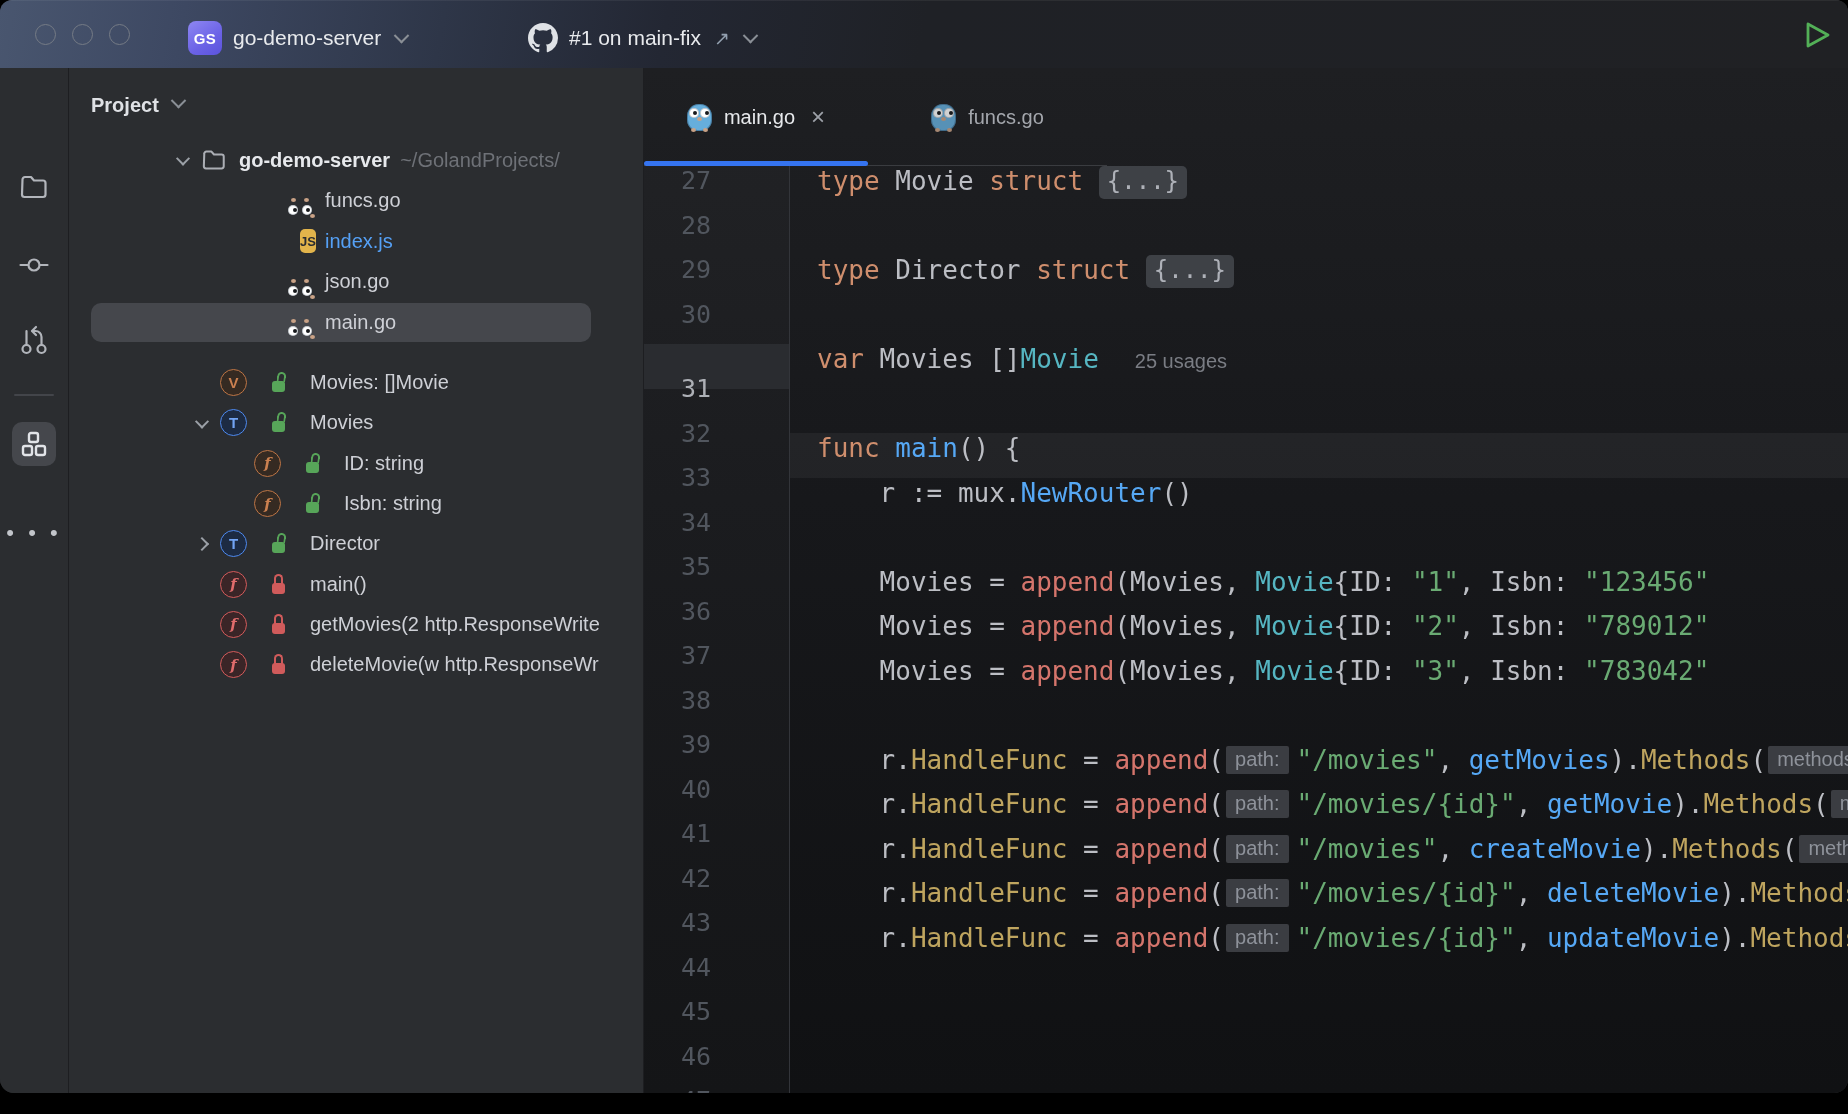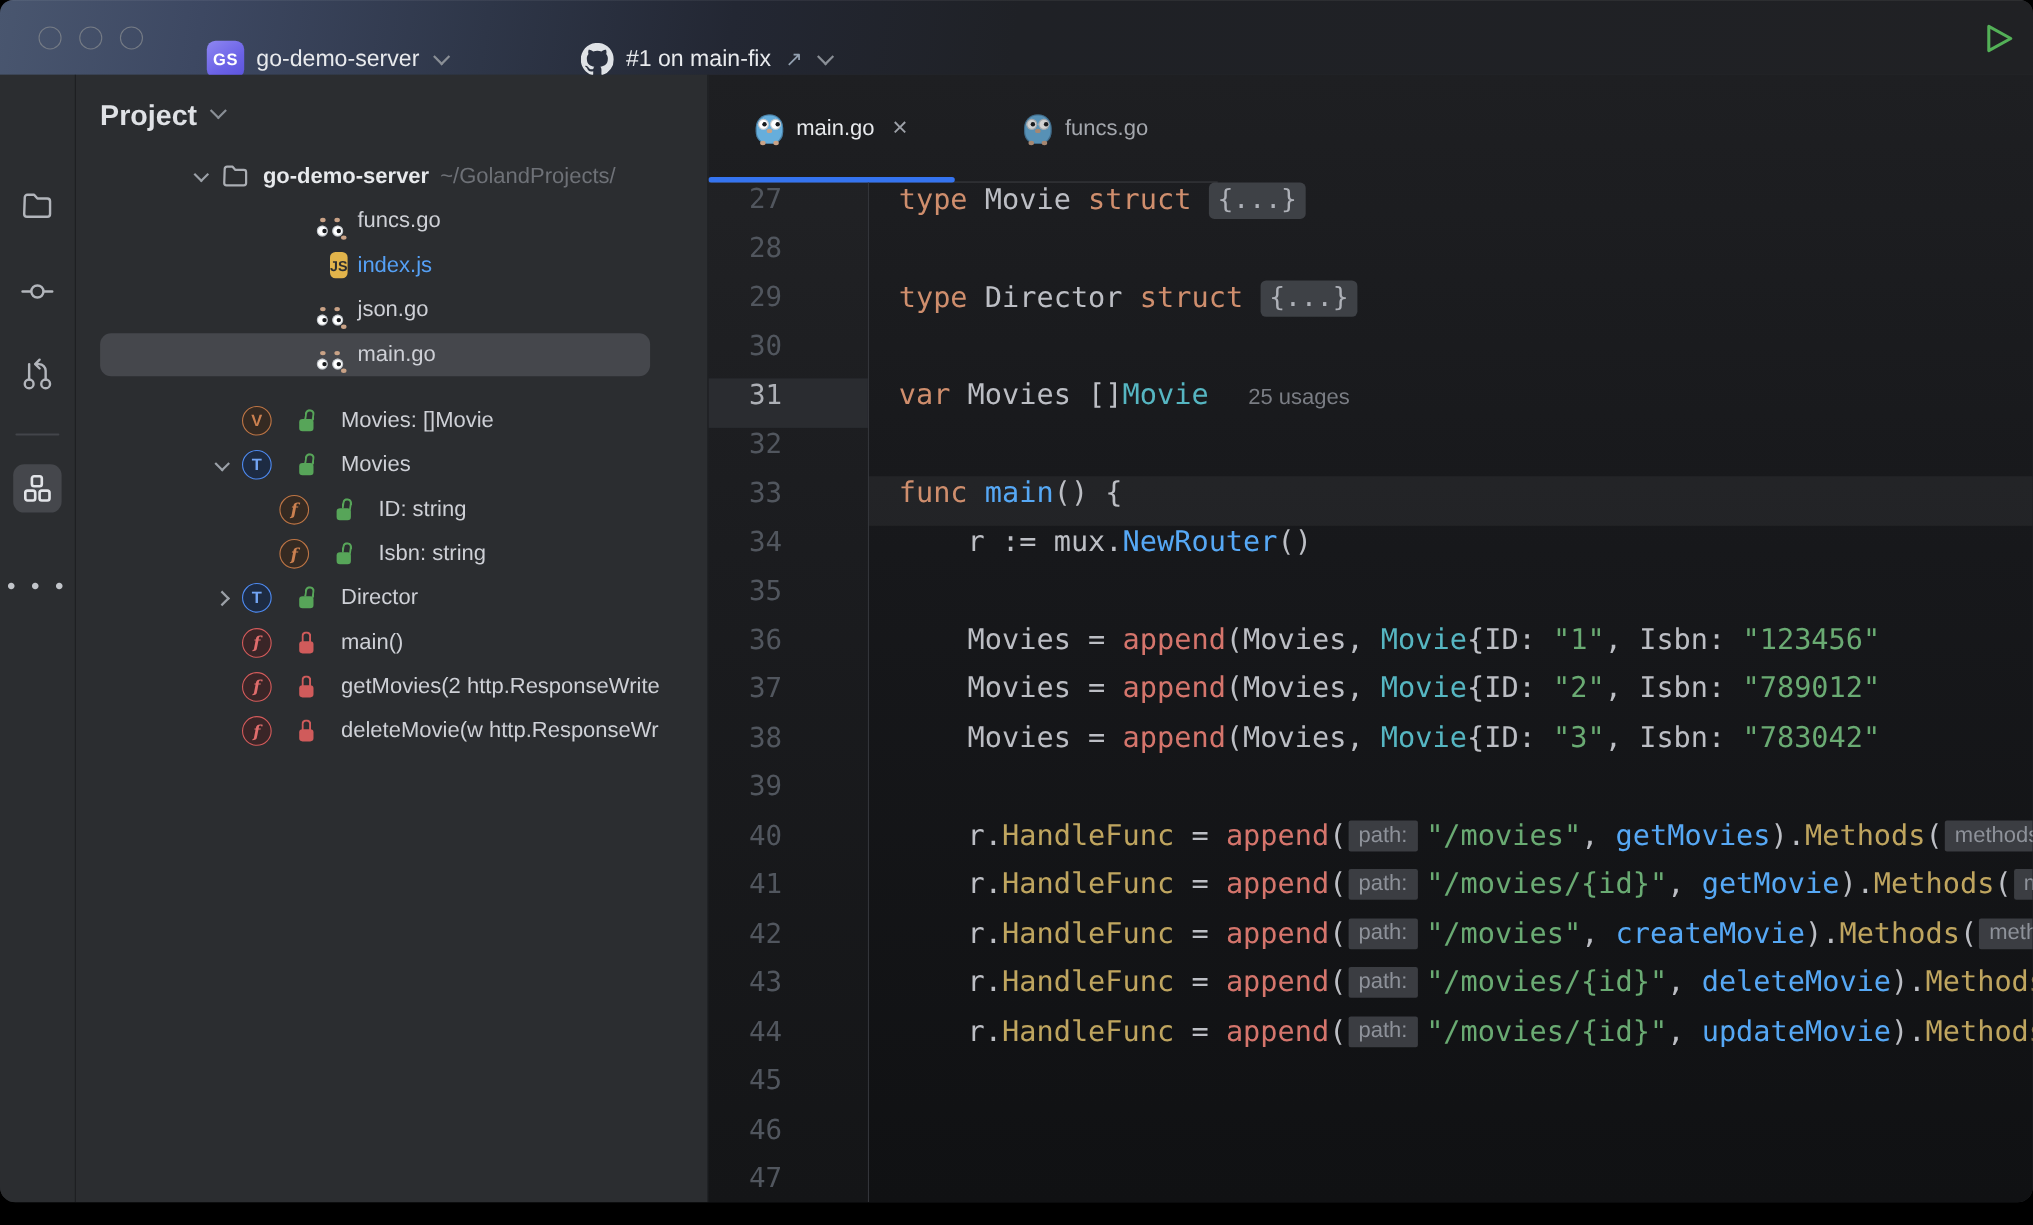--- a/index.html
+++ b/index.html
@@ -5,21 +5,21 @@
   html,body{margin:0;padding:0;background:#000;width:1848px;height:1114px;overflow:hidden;
     font-family:"Liberation Sans",sans-serif;-webkit-font-smoothing:antialiased;}
   .window{position:absolute;left:0;top:0;width:1848px;height:1093px;border-radius:12px 12px 14px 14px;
     overflow:hidden;background:#2B2D30;}
   
   .titlebar{position:absolute;left:0;top:0;right:0;height:68px;
     background:linear-gradient(100deg,#49566f 0%,#3d4862 10%,#2e3648 24%,#232733 36%,#1f2126 50%,#202124 100%);
     box-shadow:inset 0 1px 0 rgba(255,255,255,.06);}
   .traffic{position:absolute;left:35px;top:24px;display:flex;gap:16px;}
   .tl{width:21px;height:21px;border-radius:50%;border:1.5px solid #757B85;box-sizing:border-box;}
-  .tbw{position:absolute;top:16px;height:76px;display:flex;align-items:center;gap:11px;color:#E8EAED;
+  .tbw{position:absolute;top:0;height:76px;display:flex;align-items:center;gap:11px;color:#E8EAED;
     font-size:21px;font-weight:500;}
   .tb-proj{left:188px;}
   .gsbadge{width:34px;height:34px;border-radius:8px;display:flex;align-items:center;justify-content:center;
     background:linear-gradient(145deg,#8E87F2 0%,#6B62E6 60%,#5B53DC 100%);
     color:#fff;font-size:15px;font-weight:bold;letter-spacing:.5px;}
   .chv{width:9px;height:9px;border-right:2.2px solid #8A8F96;border-bottom:2.2px solid #8A8F96;
     transform:rotate(45deg) translate(-2px,-2px);margin-left:4px;}
   .tb-vcs{left:528px;}
   .ext-arrow{color:#93A0B0;font-size:19px;margin-left:2px;}
   .tb-run{right:84px;}
@@ -42,21 +42,21 @@
   
   .main{position:absolute;top:68px;left:0;right:0;bottom:0;display:flex;}
   .activity{width:68px;background:#2B2D30;border-right:1px solid #1D1E21;position:relative;flex:none;}
   .act-ic{position:absolute;left:50%;transform:translateX(-50%);color:#B2B5BB;}
   .act-btn{position:absolute;left:12px;top:354px;width:44px;height:44px;border-radius:10px;background:#45474C;
     display:flex;align-items:center;justify-content:center;color:#D5D7DB;}
   .act-div{position:absolute;left:14px;top:326px;width:40px;height:2px;background:#43454A;border-radius:1px;}
   .dots{position:absolute;left:0;right:0;top:452px;text-align:center;color:#C2C5CA;font-size:22px;letter-spacing:4px;}
   .side{width:574px;background:#2B2D30;border-right:1px solid #1D1E21;position:relative;flex:none;overflow:hidden;}
   .panel-h{display:flex;align-items:center;gap:10px;padding:20px 0 0 22px;color:#DFE1E5;
-    font-size:26px;font-weight:bold;height:34px;}
+    font-size:20px;font-weight:bold;height:34px;}
   
   .trow{position:relative;height:40.5px;display:flex;align-items:center;font-size:20px;color:#CED0D6;}
   .trow .sel{position:absolute;left:22px;right:52px;top:1px;bottom:1px;background:#45474C;border-radius:10px;}
   .trow>*{position:relative;}
   .chslot{width:36px;display:flex;justify-content:center;flex:none;}
   .tchv{width:8px;height:8px;border-right:2px solid #9BA0A7;border-bottom:2px solid #9BA0A7;}
   .tchv.down{transform:rotate(45deg) translate(-1px,-1px);}
   .tchv.right{transform:rotate(-45deg);}
   .ticon{width:26px;height:26px;flex:none;margin-right:12px;display:flex;align-items:center;justify-content:center;}
   .lbl-bold{font-weight:bold;color:#E7E9EC;}
@@ -93,21 +93,21 @@
   .tabborder{position:absolute;top:97px;left:0;width:463px;height:1px;background:#3A3C40;}
   .tabline{position:absolute;top:93px;left:0;width:224px;height:5px;background:#3574F0;border-radius:3px;}
   .codewrap{position:absolute;top:98px;left:0;right:0;bottom:0;}
   .guttercol{position:absolute;left:0;top:0;bottom:0;width:145px;background:rgba(255,255,255,.018);}
   .vsep{position:absolute;left:145px;top:0;bottom:0;width:1px;background:#33353A;}
   .gutterband{position:absolute;left:0;width:145px;height:44.5px;background:#2A2C30;}
   .lineband{position:absolute;left:146px;right:0;height:44.5px;background:rgba(255,255,255,.05);}
   .gutter{position:absolute;left:0;top:0;width:145px;}
   .gn{height:44.5px;line-height:44.5px;text-align:right;padding-right:78px;
     font:25px "DejaVu Sans Mono",monospace;color:#51565E;}
-  .gn.cur{color:#ADB0B6;}
+  .gn.cur{color:#ADB0B6;margin-top:30px;}
   .codecol{position:absolute;left:146px;top:0;right:0;}
   .crow{height:44.5px;line-height:44.5px;white-space:pre;font:26px "DejaVu Sans Mono",monospace;
     padding-left:7px;color:#BCBEC4;margin-left:20px;}
   .tk-kw{color:#CF8E6D;} .tk-bi{color:#D5756C;} .tk-def{color:#BCBEC4;} .tk-typ{color:#56B6C2;}
   .tk-fn{color:#56A8F5;} .tk-str{color:#6AAB73;} .tk-meth{color:#BFA55F;}
   .ichip{display:inline-block;font:20px "Liberation Sans",sans-serif;background:#3B3D42;color:#8E929A;
     border-radius:2px;padding:2px 9px 4px;margin:0 8px 0 2px;vertical-align:3px;line-height:22px;}
   .foldchip{display:inline-block;font:24px "DejaVu Sans Mono",monospace;background:#3E4146;color:#AEB1B8;
     border-radius:5px;padding:0 8px 3px;vertical-align:1px;line-height:30px;}
   .usage{font:20px "Liberation Sans",sans-serif;color:#7A7D84;margin-left:36px;}

